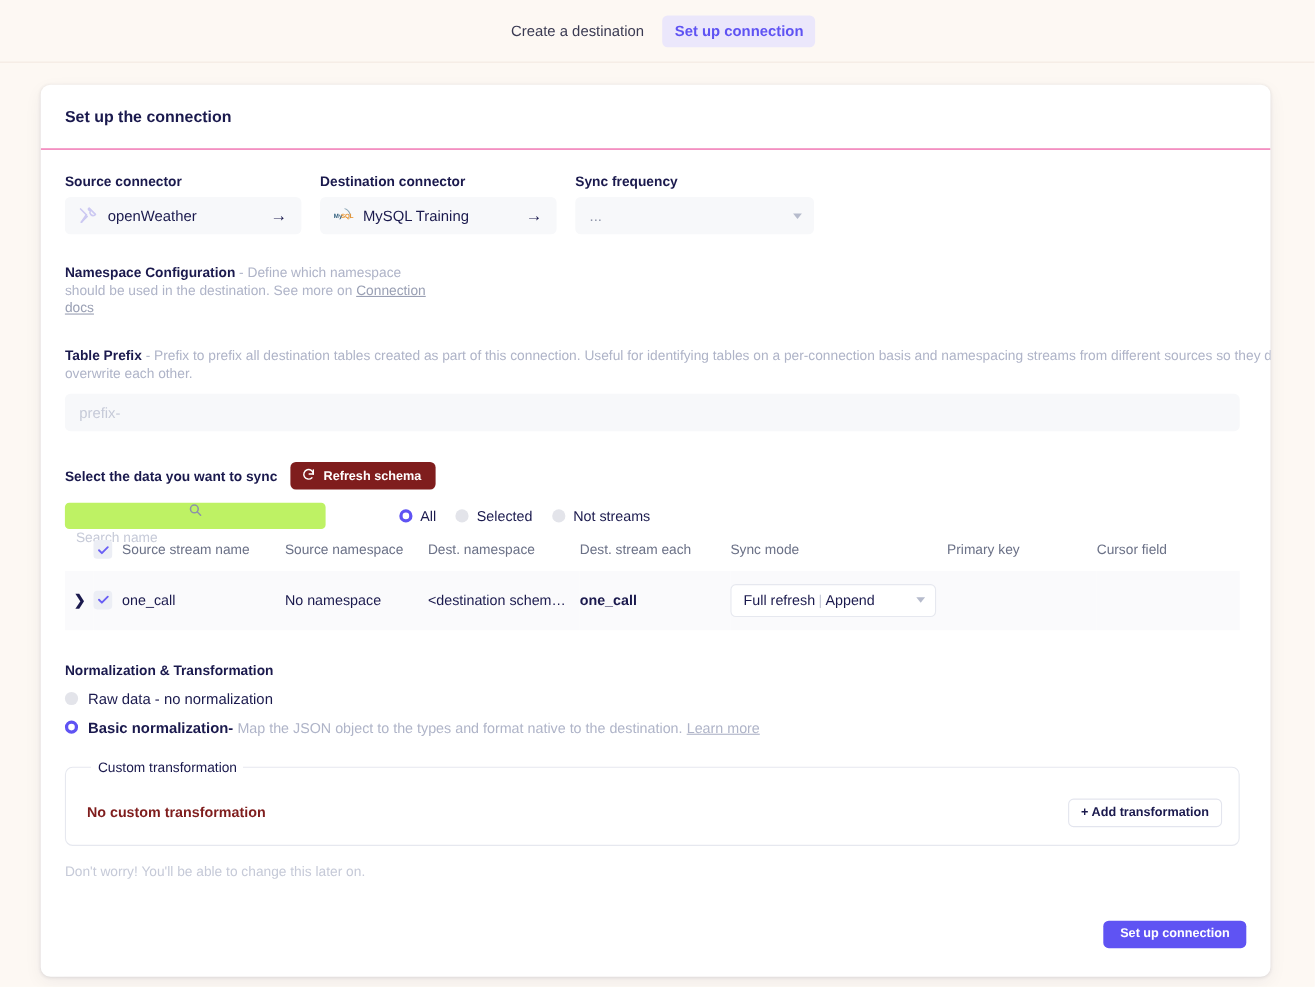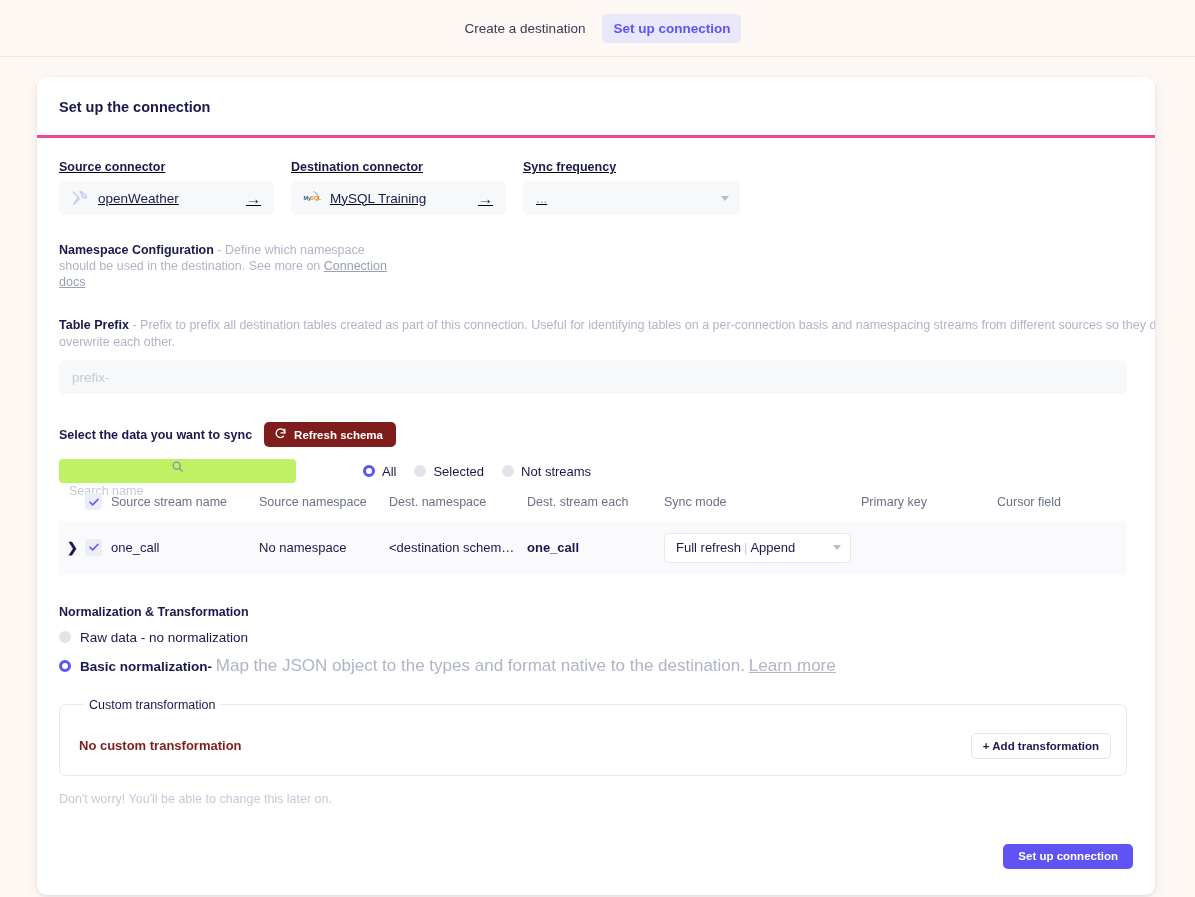--- a/index.html
+++ b/index.html
@@ -39,39 +39,39 @@
   .page { padding: 20px 40px 0 37px; }
   .card {
     width: 1118px;
     background: #ffffff;
     border-radius: 9px;
     box-shadow: 0 1px 3px rgba(26,26,60,.10), 0 5px 16px rgba(26,26,60,.05);
     overflow: hidden;
   }
   .card-head {
     padding: 22px 0 20px 22px;
-    border-bottom: 3px solid #ec4899;
+    border-bottom: 1px solid #ec4899;
   }
   .card-title {
     font-size: 14.5px;
     font-weight: bold;
     color: #1a194d;
   }
   .card-body { padding: 22px 22px 26px 22px; position: relative; }
 
   .label {
     font-size: 12.5px;
     font-weight: bold;
     color: #1a194d;
     margin-bottom: 7px;
     display: block;
   }
 
   
-  .conn-row { display: flex; gap: 17px; text-decoration: underline; }
+  .conn-row { display: flex; gap: 17px; }
   .conn-col { width: 215px; }
   .conn-col.freq { width: 217px; }
   .pill {
     height: 34px;
     background: #f7f8fa;
     border-radius: 5px;
     display: flex;
     align-items: center;
     padding: 0 13px 0 12px;
     gap: 9px;
@@ -240,21 +240,21 @@
     justify-content: space-between;
   }
   .mode-select .val { flex: 1; }
   .sep { color: #c6cad8; margin: 0 3px; }
 
   
   .norm-title { font-size: 12.5px; font-weight: bold; color: #1a194d; margin-top: 30px; }
   .norm-opt { display: flex; align-items: center; gap: 9px; margin-top: 11px; cursor: pointer; }
   .norm-opt .txt { font-size: 13.5px; color: #1a194d; }
   .norm-opt .txt b { font-weight: bold; }
-  .norm-opt .hint { font-size: 17px; color: #afb4c8; }
+  .norm-opt .hint { font-size: 13px; color: #afb4c8; }
 
   
   fieldset.ct {
     margin: 22px 0 0 0;
     border: 1px solid #e6e8ef;
     border-radius: 7px;
     padding: 14px 15px 16px 19px;
     width: 1068px;
   }
   fieldset.ct legend {

